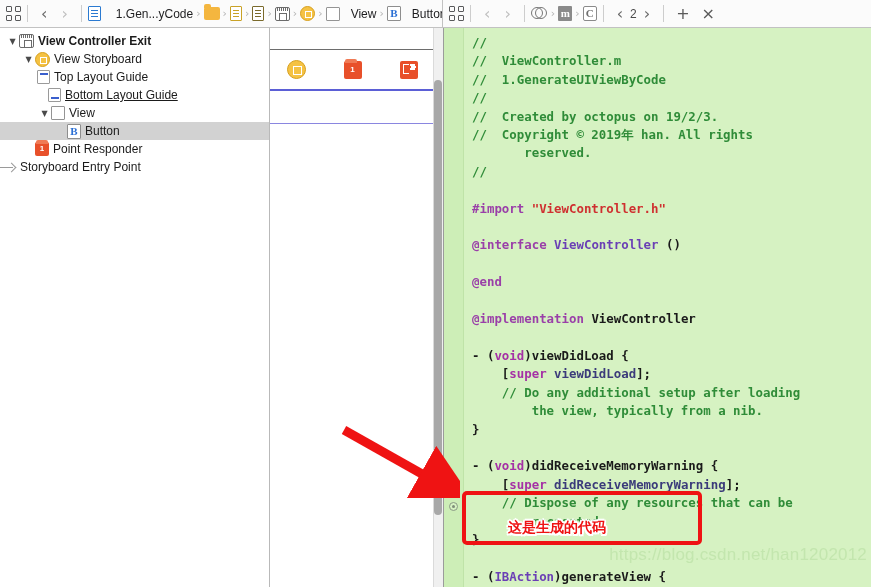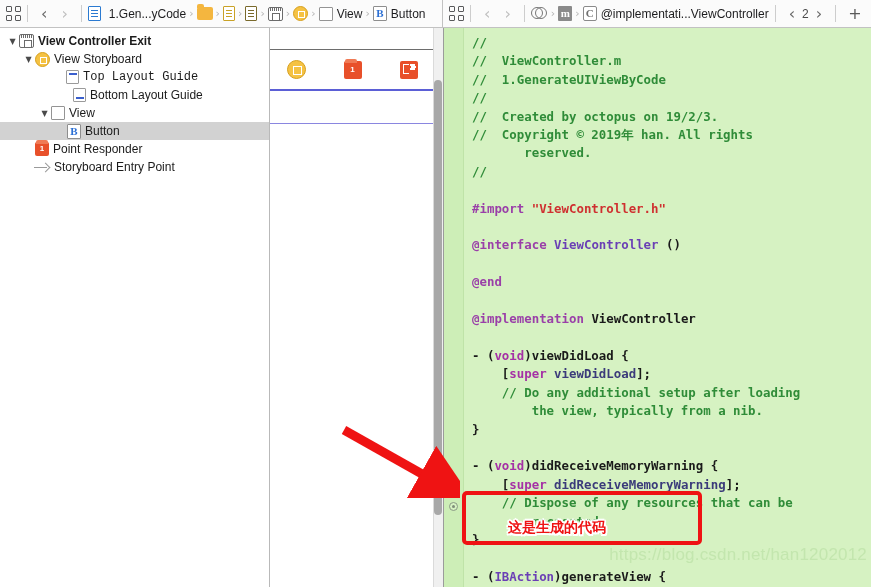--- a/index.html
+++ b/index.html
@@ -75,21 +75,21 @@
     color: #1d1d1f;
     white-space: nowrap;
   }
   .crumb-chev {
     color: #b4b4b4;
     font-size: 11px;
     margin: 0 3px;
     font-family: "DejaVu Sans", sans-serif;
     flex: 0 0 auto;
   }
-  .crumb-label { margin-left: 4px; }
+  .crumb-label { margin-left: 11px; }
 
   
   .ic { flex: 0 0 auto; display: inline-block; vertical-align: middle; }
   .ic-doc-blue {
     width: 13px; height: 15px;
     background: #fff;
     border: 1.3px solid #2b7ad1;
     border-radius: 1px;
     position: relative;
   }
@@ -557,21 +557,20 @@
       </span>
       <span class="crumb-chev">›</span>
 
       <span class="crumb">
         <span class="ic ic-m">m</span>
       </span>
       <span class="crumb-chev">›</span>
 
       <span class="crumb">
         <span class="ic ic-c">C</span>
-        <span class="crumb-label">@implementati...ViewController</span>
       </span>
 
       <div class="tb-sep"></div>
       <span class="tb-count">
         <span class="nav-arrow">‹</span>
         <span>2</span>
         <span class="nav-arrow">›</span>
       </span>
       <div class="tb-sep"></div>
       <span class="tb-plus">+</span>
@@ -588,26 +587,26 @@
         <span class="ic ic-scene tree-ic"></span>
         <span>View Controller Exit</span>
       </div>
 
       <div class="tree-row" style="padding-left:22px;">
         <span class="disc">▼</span>
         <span class="ic ic-vc tree-ic"></span>
         <span>View Storyboard</span>
       </div>
 
-      <div class="tree-row" style="padding-left:66px;font-family:Liberation Mono, monospace;">
+      <div class="tree-row" style="padding-left:37px;">
         <span class="ic ic-guide-t tree-ic"></span>
         <span>Top Layout Guide</span>
       </div>
 
-      <div class="tree-row" style="padding-left:73px;">
+      <div class="tree-row" style="padding-left:48px;text-decoration:underline;">
         <span class="ic ic-guide-b tree-ic"></span>
         <span>Bottom Layout Guide</span>
       </div>
 
       <div class="tree-row" style="padding-left:38px;">
         <span class="disc">▼</span>
         <span class="ic ic-view-sq tree-ic"></span>
         <span>View</span>
       </div>
 
@@ -615,21 +614,21 @@
         <span class="ic ic-btn-b tree-ic">B</span>
         <span>Button</span>
       </div>
 
       <div class="tree-row" style="padding-left:35px;">
         <span class="ic ic-first-resp tree-ic">1</span>
         <span>Point Responder</span>
       </div>
 
 
-      <div class="tree-row" style="padding-left:34px;">
+      <div class="tree-row" style="">
         <span class="ic ic-entry-arrow tree-ic"></span>
         <span>Storyboard Entry Point</span>
       </div>
     </div>
 
     <div class="canvas">
 
       <div class="dock">
         <span class="ic ic-vc"></span>
         <span class="ic ic-first-resp">1</span>

